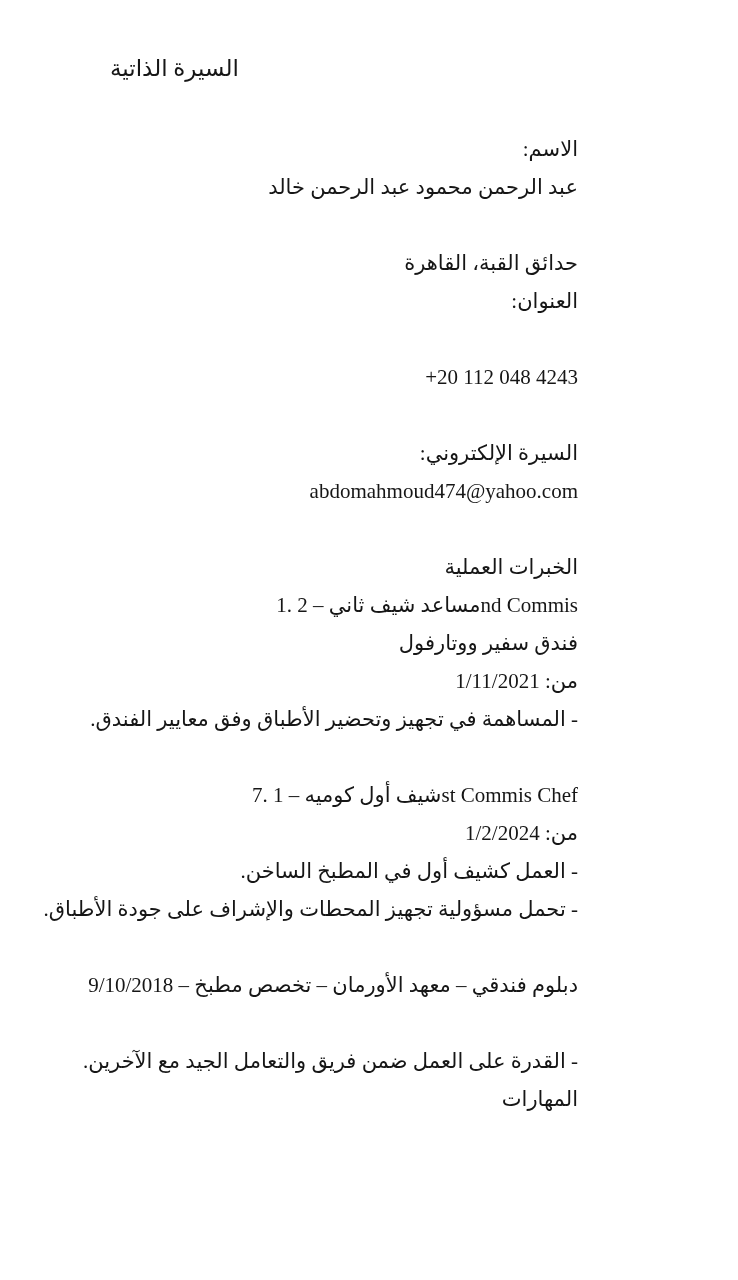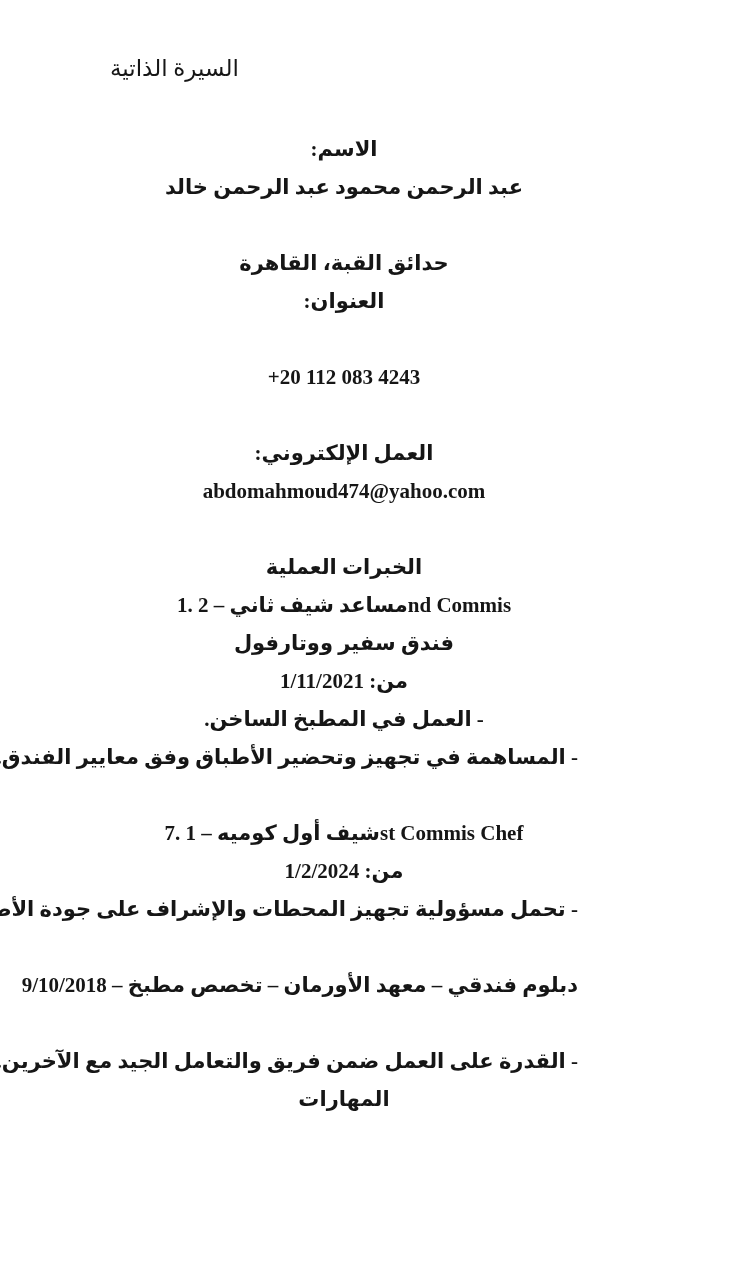--- a/index.html
+++ b/index.html
@@ -14,23 +14,22 @@
     box-sizing: border-box;
     background: #ffffff;
     color: #161616;
     font-family: "Liberation Serif", "DejaVu Sans", serif;
     font-size: 21px;
     padding: 46px 26px 0 110px;
     overflow: hidden;
   }
   .ln {
     line-height: 38px;
-    text-align: center;
+    text-align: right;
     white-space: nowrap;
-    font-weight: bold;
   }
   .title-ln {
     font-size: 23px;
     line-height: 46px;
     text-align: left;
     white-space: nowrap;
   }
   .sp {
     height: 38px;
   }
@@ -44,41 +43,41 @@
   <div class="sp"></div>
 
   <div class="ln" dir="rtl">الاسم:</div>
   <div class="ln" dir="rtl">عبد الرحمن محمود عبد الرحمن خالد</div>
   <div class="sp"></div>
 
   <div class="ln" dir="rtl">حدائق القبة، القاهرة</div>
   <div class="ln" dir="rtl">العنوان:</div>
   <div class="sp"></div>
 
-  <div class="ln" dir="ltr">+20 112 083 4243</div>
+  <div class="ln" dir="ltr">+20 112 048 4243</div>
   <div class="sp"></div>
 
-  <div class="ln" dir="rtl">العمل الإلكتروني:</div>
+  <div class="ln" dir="rtl">السيرة الإلكتروني:</div>
   <div class="ln" dir="ltr">abdomahmoud474@yahoo.com</div>
   <div class="sp"></div>
 
   <div class="ln" dir="rtl">الخبرات العملية</div>
 
   <div>
     <div class="ln" dir="ltr">1. مساعد شيف ثاني – 2nd Commis</div>
     <div class="ln" dir="rtl">فندق سفير ووتارفول</div>
     <div class="ln" dir="rtl">من: 1/11/2021</div>
-    <div class="ln" dir="rtl">- العمل في المطبخ الساخن.</div>
     <div class="ln" dir="rtl">- المساهمة في تجهيز وتحضير الأطباق وفق معايير الفندق.</div>
   </div>
   <div class="sp"></div>
 
   <div>
     <div class="ln" dir="ltr">7. شيف أول كوميه – 1st Commis Chef</div>
     <div class="ln" dir="rtl">من: 1/2/2024</div>
+    <div class="ln" dir="rtl">- العمل كشيف أول في المطبخ الساخن.</div>
     <div class="ln" dir="rtl">- تحمل مسؤولية تجهيز المحطات والإشراف على جودة الأطباق.</div>
   </div>
   <div class="sp"></div>
 
   <div class="ln" dir="rtl">دبلوم فندقي – معهد الأورمان – تخصص مطبخ – 9/10/2018</div>
   <div class="sp"></div>
 
   <div class="ln" dir="rtl">- القدرة على العمل ضمن فريق والتعامل الجيد مع الآخرين.</div>
   <div class="ln" dir="rtl">المهارات</div>
 

